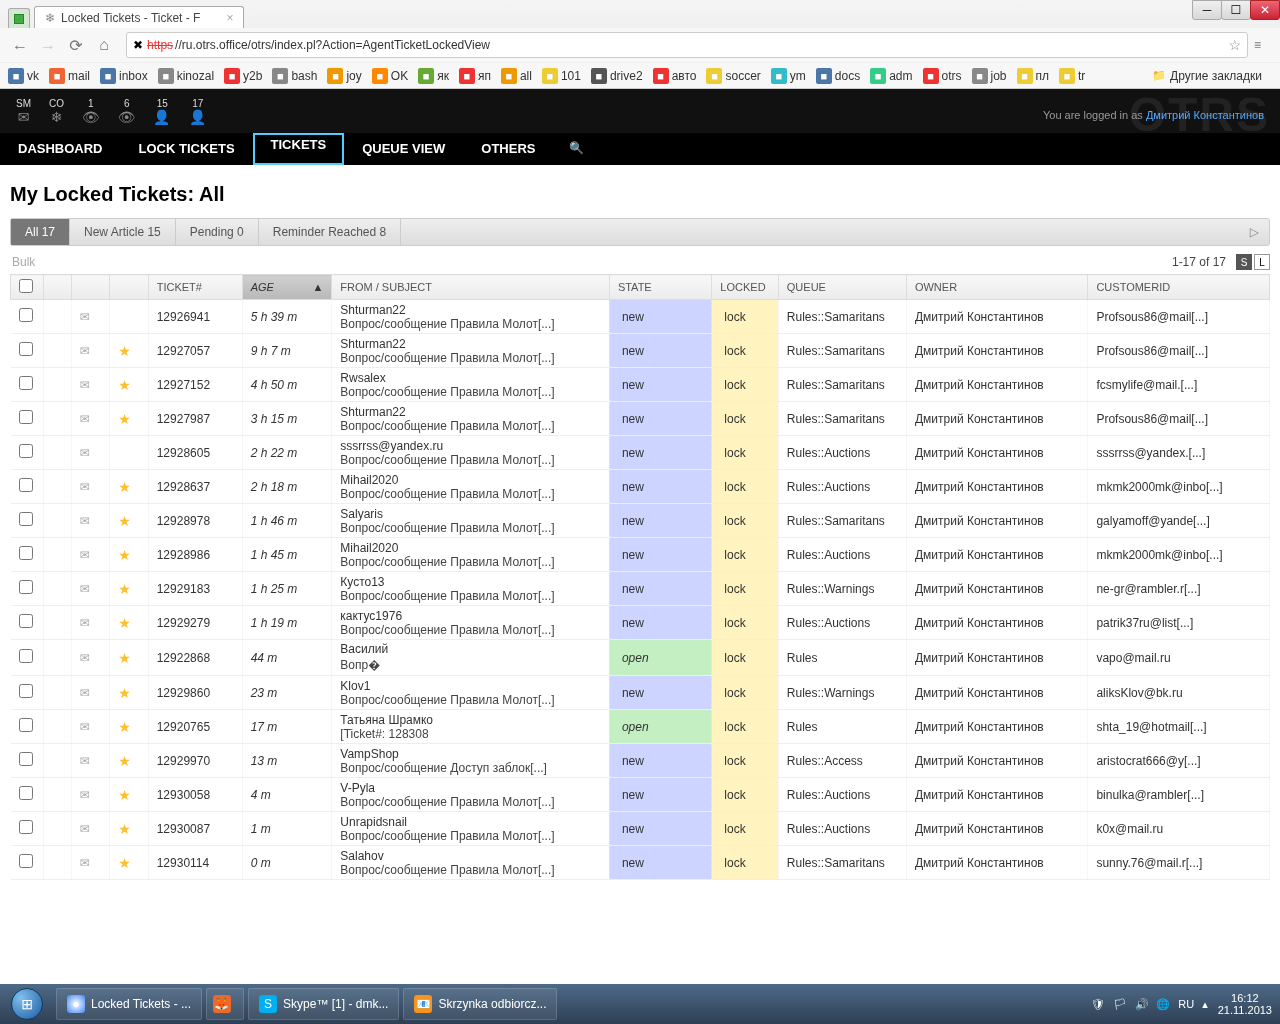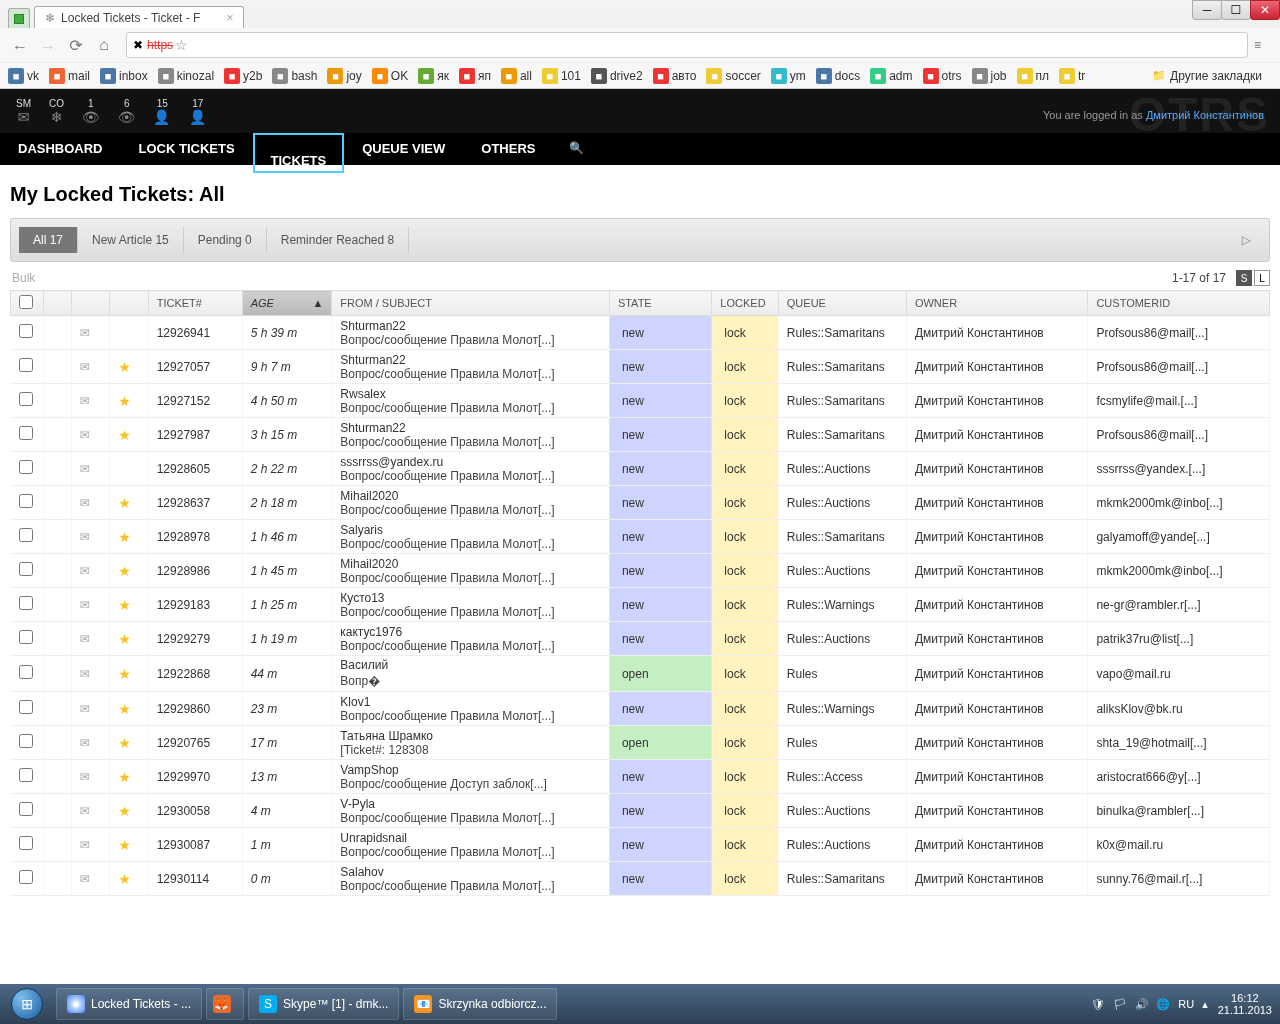--- a/index.html
+++ b/index.html
@@ -35,29 +35,29 @@
 .otrs-header .stat { display: flex; flex-direction: column; align-items: center; margin-right: 18px; font-size: 10px; }
 .otrs-header .stat .num { color: #ddd; }
 .otrs-header .stat .icn { color: #888; font-size: 14px; }
 .otrs-login { position: absolute; right: 16px; top: 20px; font-size: 11px; color: #999; }
 .otrs-login a { color: #5af; text-decoration: none; }
 .otrs-watermark { position: absolute; right: 10px; top: -2px; font-size: 48px; font-weight: bold; color: #222; letter-spacing: 2px; pointer-events: none; }
 
 
 .main-nav { background: #000; display: flex; align-items: stretch; height: 32px; }
 .main-nav .nav-item { color: #fff; padding: 8px 18px; font-size: 13px; font-weight: bold; cursor: pointer; }
-.main-nav .nav-item.active { border: 2px solid #5cf; padding: 18px 16px; }
+.main-nav .nav-item.active { border: 2px solid #5cf; padding: 2px 16px; }
 .main-nav .search-icn { padding: 8px 16px; color: #fff; }
 
 
 .content { padding: 10px 10px 0 10px; }
 .page-title { font-size: 20px; font-weight: bold; margin: 8px 0 12px 0; }
 
 
-.filter-bar { display: flex; align-items: center; background: linear-gradient(#eee,#ddd); border: 1px solid #ccc; border-radius: 3px; padding: 8px; margin-bottom: 8px; }
+.filter-bar { display: flex; align-items: center; background: linear-gradient(#eee,#ddd); border: 1px solid #ccc; border-radius: 3px; padding: 0; margin-bottom: 8px; }
 .filter-tab { padding: 6px 14px; font-size: 12px; color: #555; cursor: pointer; border-right: 1px solid #ccc; }
 .filter-tab.active { background: #777; color: #fff; }
 .filter-spacer { flex: 1; }
 .filter-arrow { padding: 6px 10px; color: #888; }
 
 
 .action-row { display: flex; align-items: center; margin-bottom: 4px; }
 .action-row .bulk { color: #aaa; font-size: 12px; margin-left: 2px; }
 .action-row .spacer { flex: 1; }
 .action-row .pager { font-size: 12px; color: #444; }
@@ -66,21 +66,21 @@
 .action-row .sl .sel { background: #555; color: #fff; border-color: #555; }
 
 
 .tbl { width: 100%; border-collapse: collapse; }
 .tbl thead th { background: linear-gradient(#f8f8f8,#ececec); border: 1px solid #ddd; font-size: 11px; color: #555; text-align: left; padding: 4px 8px; font-weight: normal; }
 .tbl thead th.sorted { background: linear-gradient(#d0d0d0,#b8b8b8); color: #333; }
 .tbl tbody td { border-bottom: 1px solid #eee; border-right: 1px dotted #eee; padding: 2px 8px; font-size: 12px; color: #333; vertical-align: middle; height: 34px; }
 .tbl tbody td .from { display: block; }
 .tbl tbody td .subj { display: block; color: #444; }
 .state-new { background: #ccd4ff !important; text-align: left; padding-left: 12px !important;}
-.state-open { background: #c3efc3 !important; text-align: left; padding-left: 12px !important;}
+.state-open { background: #c3efc3 !important; text-align: left; padding-left: 12px !important; font-style: italic;}
 .locked-lock { background: #fff3bf !important; text-align: left; padding-left: 12px !important;}
 .chk { width: 14px; height: 14px; }
 .star { color: #fdbf2d; font-size: 14px; }
 .env-icn { color: #aaa; font-size: 12px; }
 
 
 .page-footer { display: flex; padding: 10px; font-size: 11px; color: #888; }
 .page-footer .spacer { flex:1; }
 .page-footer a { color: #333; font-weight: bold; text-decoration: none; }
 
@@ -121,20 +121,21 @@
     </div>
   </div>
   <div class="nav-bar">
     <div class="nav-btn">←</div>
     <div class="nav-btn disabled">→</div>
     <div class="nav-btn">⟳</div>
     <div class="nav-btn">⌂</div>
     <div class="url-bar">
       <span style="margin-right:4px;">✖</span>
       <span class="proto">https</span>
+      <span class="url-text">//ru.otrs.office/otrs/index.pl?Action=AgentTicketLockedView</span>
       <span class="star">☆</span>
     </div>
     <div class="menu-icn">≡</div>
   </div>
   <div class="bookmarks-bar" id="bookmarks-bar">
   <div class="bm">
         <span class="icn" style="background:#4a76a8;color:#fff">■</span>
         <span>vk</span>
       </div>
       <div class="bm">

